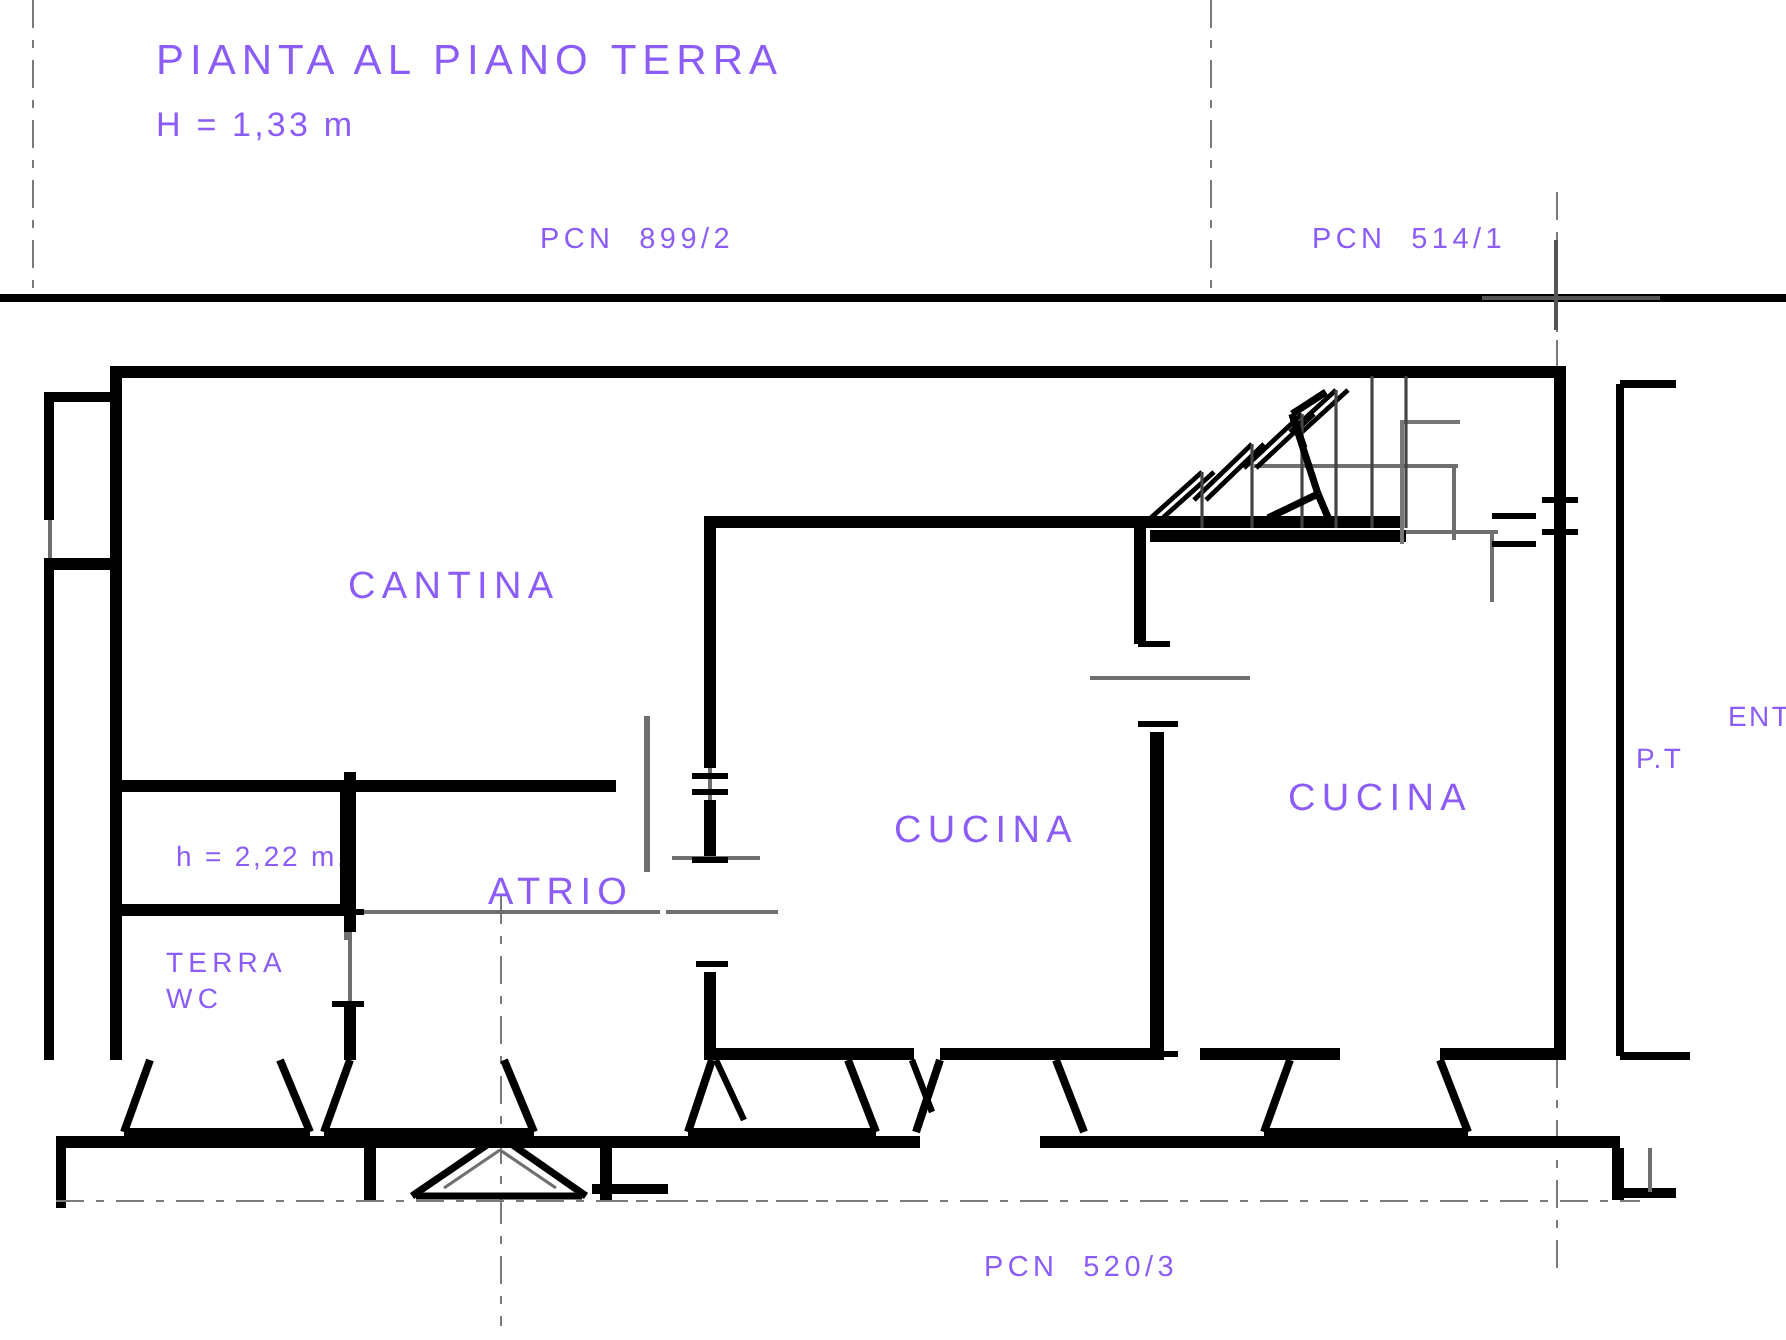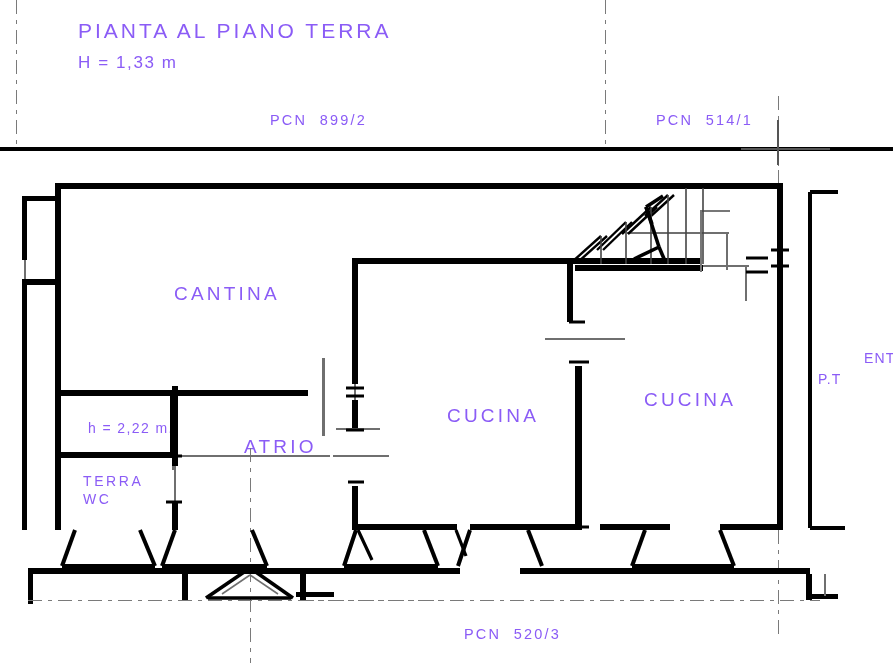--- a/index.html
+++ b/index.html
@@ -31,21 +31,21 @@
 </head>
 <body>
 
 <div id="plan">
 
   <div class="lbl title" style="left:78px;top:19px;">PIANTA AL PIANO TERRA</div>
   <div class="lbl sub" style="left:78px;top:53px;">H = 1,33 m</div>
 
   <div class="lbl pcn" style="left:270px;top:112px;">PCN  899/2</div>
   <div class="lbl pcn" style="left:656px;top:112px;">PCN  514/1</div>
-  <div class="lbl pcn" style="left:464px;top:626px;text-align:center;">PCN  520/3</div>
+  <div class="lbl pcn" style="left:492px;top:626px;text-align:center;">PCN  520/3</div>
 
   <div class="lbl room" style="left:174px;top:283px;">CANTINA</div>
   <div class="lbl room" style="left:447px;top:405px;">CUCINA</div>
   <div class="lbl room" style="left:644px;top:389px;">CUCINA</div>
   <div class="lbl room" style="left:244px;top:436px;">ATRIO</div>
   <div class="lbl small" style="left:83px;top:473px;letter-spacing:2.6px;">TERRA</div>
   <div class="lbl small" style="left:83px;top:491px;letter-spacing:2.6px;">WC</div>
   <div class="lbl small" style="left:88px;top:420px;">h = 2,22 m.</div>
 
   <div class="lbl edge" style="left:864px;top:350px;">ENT</div>

